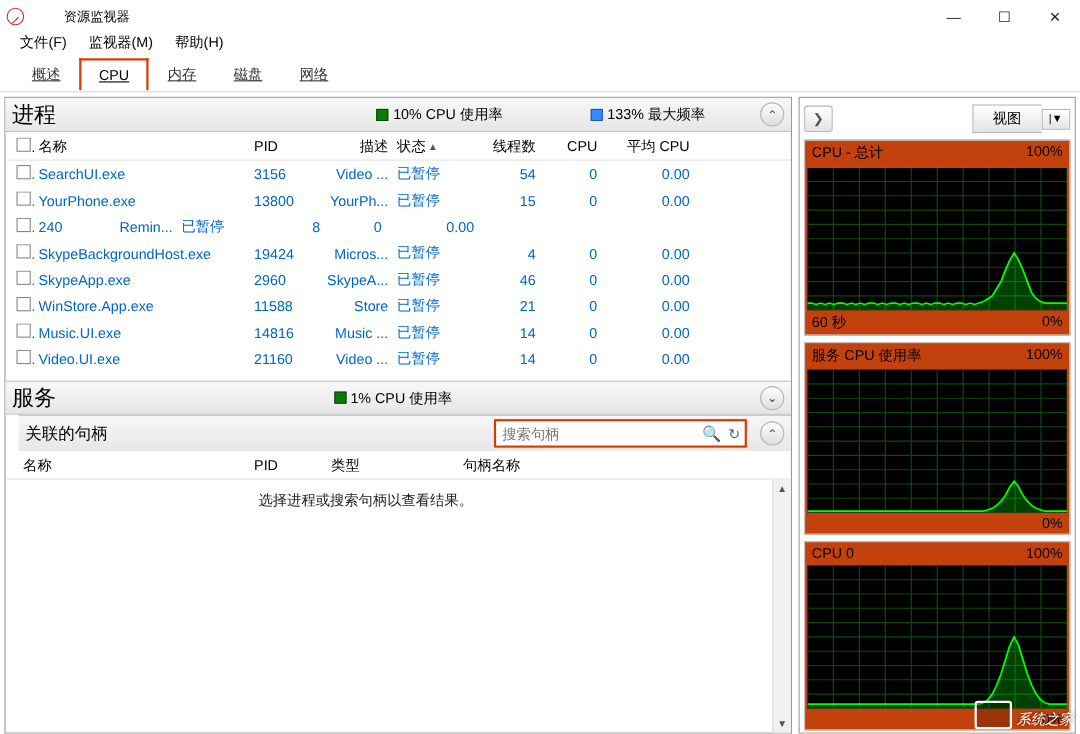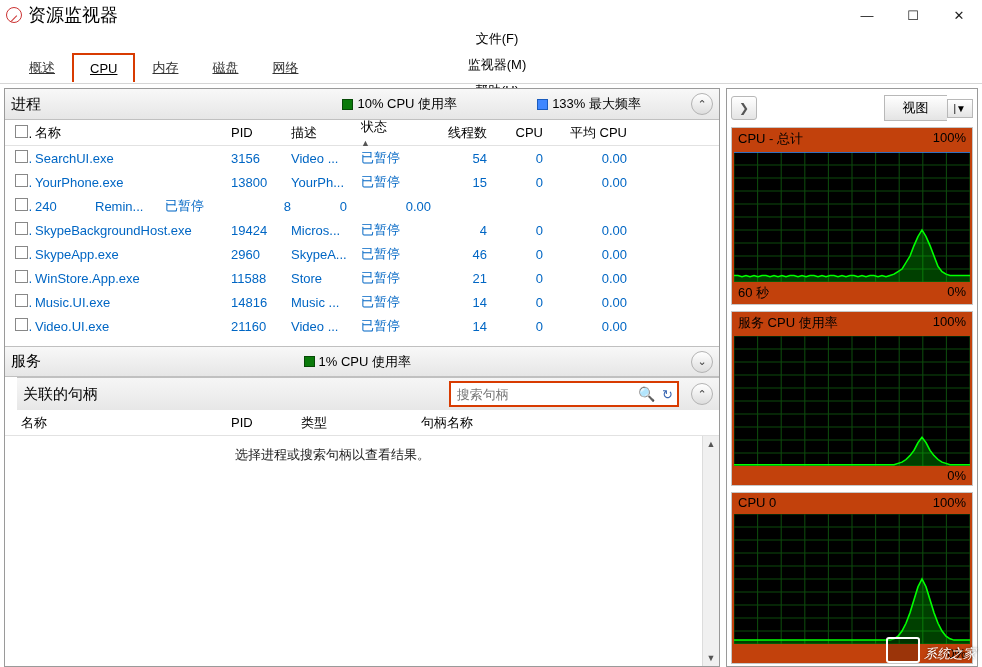--- a/index.html
+++ b/index.html
@@ -1,49 +1,49 @@
 <!DOCTYPE html>
 <html><head>
 <meta charset="utf-8">
 <style>
 * { margin:0; padding:0; box-sizing:border-box; font-family:"Microsoft YaHei","Segoe UI",Tahoma,sans-serif; font-size:13px; }
 body { background:#fff; width:982px; height:667px; overflow:hidden; position:relative; }
 .titlebar { height:30px; background:#fff; display:flex; align-items:center; padding-left:6px; border-bottom:0; }
 .titlebar .appicon { width:16px; height:16px; border:1px solid #c33; border-radius:50%; display:inline-block; margin-right:6px; position:relative; }
 .titlebar .appicon::after { content:""; position:absolute; width:8px; height:1px; background:#c33; top:10px; left:3px; transform:rotate(-45deg);}
-.titlebar .title { flex:1; font-size:18px; }
+.titlebar .title { flex:1; font-size:12px;margin-left:30px; }
 .winbtns { display:flex; height:100%; }
 .winbtn { width:46px; height:30px; display:flex; align-items:center; justify-content:center; font-size:13px; color:#222; }
-.menubar { height:22px; display:flex; align-items:center; padding-left:12px; gap:8px;flex-direction:column; }
+.menubar { height:22px; display:flex; align-items:flex-start; padding-left:12px; gap:8px; }
 .menubar span { padding:0 6px; }
 .tabbar { height:32px; display:flex; align-items:center; border-bottom:1px solid #d6d6d6; padding-left:12px; gap:0; }
 .tab { padding:6px 16px; color:#333; border:1px solid transparent; border-bottom:none;text-decoration:underline; }
 .tab.active { border:2px solid #d83b01; border-bottom:none; color:#000; font-weight:400; }
 .content { display:flex; padding:4px 4px 0 4px; height:calc(100% - 30px - 22px - 32px - 0px); gap:6px; }
 .leftcol { flex:1; border:1px solid #9a9a9a; display:flex; flex-direction:column; position:relative; }
 .rightcol { width:252px; border:1px solid #9a9a9a; padding:4px; overflow:hidden; }
 .sectionhdr { height:31px; background:linear-gradient(#f8f8f8,#e6e6e6); border-bottom:1px solid #c0c0c0; display:flex; align-items:center; padding:0 6px; gap:10px; }
-.sectionhdr .title { font-size:15px; min-width:80px; }
+.sectionhdr .title { font-size:20px; min-width:80px; }
 .sectionhdr .chip { display:flex; align-items:center; gap:4px; font-size:13px; }
 .chip .sq { width:11px; height:11px; display:inline-block; }
 .sq.green { background:#0a7a0a; border:1px solid #064a06;}
 .sq.blue  { background:#3f87ff; border:1px solid #1a5bbd;}
 .hdrflex { flex:1; }
 .expbtn { width:22px; height:22px; border:1px solid #b3b3b3; border-radius:50%; background:linear-gradient(#fff,#ddd); display:flex; align-items:center; justify-content:center; font-size:11px; color:#444; }
 .colheaders { display:flex; height:26px; align-items:center; border-bottom:1px solid #e2e2e2; padding:0 4px 0 6px; }
 .colheaders > div, .row > div { padding:0 4px; overflow:hidden; white-space:nowrap; text-overflow:ellipsis; }
 .c-chk  { width:20px; }
 .c-name { width:200px; }
 .c-pid  { width:60px; text-align:left;}
-.c-desc { width:70px; }
+.c-desc { width:70px;text-align:right; }
 .c-stat { width:70px; }
 .c-thr  { width:64px; text-align:right;}
 .c-cpu  { width:56px; text-align:right;}
 .c-avg  { width:84px; text-align:right;}
-.statcol { display:flex; align-items:flex-start; gap:2px;flex-direction:column;}
+.statcol { display:flex; align-items:center; gap:2px;}
 .sorticon { font-size:9px; color:#555; }
 .rows { overflow-y:scroll; flex:0 0 auto; height:200px; }
 .row { display:flex; height:24px; align-items:center; padding:0 4px 0 6px; color:#0066c4; }
 .row .c-stat { color:#0066c4;}
 .chkbox { width:13px; height:13px; border:1px solid #888; background:#fff; display:inline-block; }
 .section-svc .sectionhdr { border-top:1px solid #c0c0c0; }
 .handles-hdr { height:33px; border-top:1px solid #c0c0c0; display:flex; align-items:center; padding:0 6px; background:linear-gradient(#f6f6f6,#e7e7e7); gap:6px;margin-left:12px;}
 .handles-hdr .title { font-size:15px; flex:0 0 180px;}
 .searchwrap { flex:0 0 230px; margin-left:auto; border:2px solid #d83b01; height:26px; display:flex; align-items:center; background:#fff; padding:0 4px 0 6px; gap:6px;}
 .searchwrap input { border:none; outline:none; flex:1; font-size:13px; color:#0f172a; background:transparent;}

